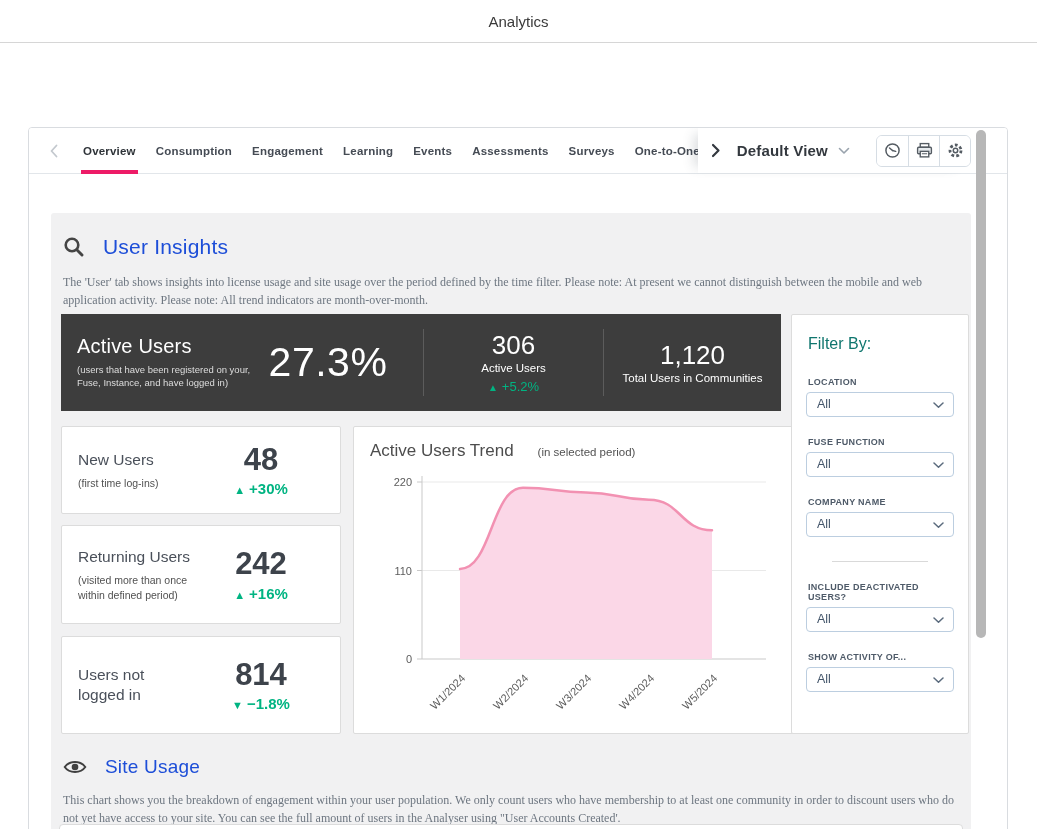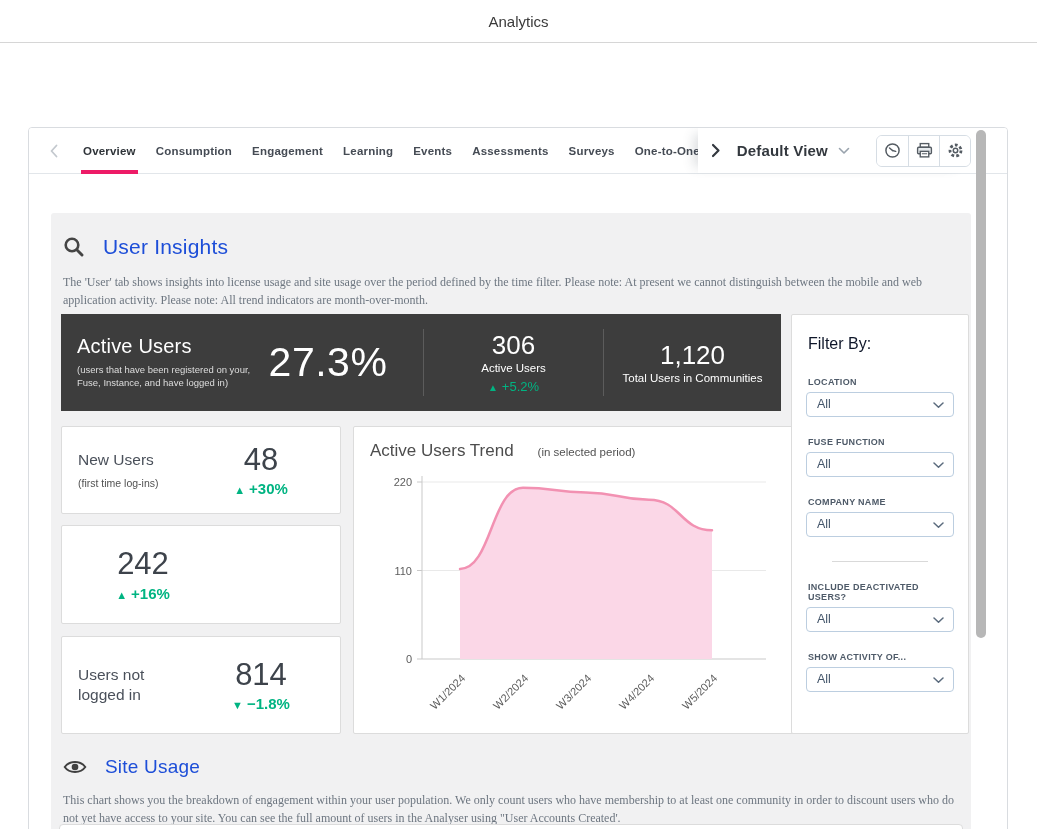--- a/index.html
+++ b/index.html
@@ -57,34 +57,34 @@
   .banner-trend { font-size:13px; margin-top:5px; font-weight:500; }
   .trend-up, .trend-down { color:#00b482; }
   .trend-arrow { font-size:10px; margin-right:4px; }
 
   
   .stat-card { position:absolute; left:10px; width:280px; background:#fff; border:1px solid #dcdcdc; border-radius:2px; display:flex; align-items:center; padding:0 0 0 16px; }
   .stat-left { flex:1; padding-right:6px; }
   .stat-title { font-size:15.5px; color:#4a505a; font-weight:500; line-height:1.3; }
   .stat-sub { font-size:10.5px; color:#515151; margin-top:6px; line-height:1.35; }
   .stat-right { width:130px; margin-right:14px; text-align:center; }
-  .stat-value { font-size:31px; color:#3d434b; font-weight:400; line-height:1.1; }
+  .stat-value { font-size:31px; color:#3d434b; font-weight:700; line-height:1.1; }
   .stat-trend { font-size:15px; margin-top:3px; font-weight:700; }
   .stat-trend .trend-arrow { font-size:11px; }
 
   
   .chart-card { position:absolute; left:302px; top:213px; width:468px; height:308px; background:#fff; border:1px solid #dcdcdc; border-radius:2px; }
   .chart-head { position:absolute; left:16px; top:14px; display:flex; align-items:baseline; }
   .chart-title { font-size:17px; color:#4d4d4d; font-weight:500; }
   .chart-sub { font-size:11.5px; color:#525252; margin-left:24px; }
   .chart-card svg { position:absolute; left:0; top:0; }
 
   
   .filter-card { position:absolute; left:740px; top:101px; width:178px; height:420px; background:#fff; border:1px solid #dcdcdc; border-radius:2px; padding:12px 14px; }
-  .filter-title { font-size:16px; color:#0f172a; font-weight:500; margin:8px 0 24px 2px; }
+  .filter-title { font-size:16px; color:#0f766e; font-weight:500; margin:8px 0 24px 2px; }
   .filter-group { margin-bottom:20px; }
   .filter-label { font-size:9px; letter-spacing:.3px; color:#4e5a68; font-weight:600; margin:0 0 5px 2px; }
   .select { position:relative; height:25px; border:1px solid #bccee0; border-radius:4px; background:#fff; cursor:pointer; }
   .select .sel-value { position:absolute; left:10px; top:0; line-height:23px; font-size:12.5px; color:#44566b; }
   .select svg { position:absolute; right:9px; top:9px; }
   .filter-divider { width:96px; height:1px; background:#d9d9d9; margin:24px auto 20px; }
 
   
   .bottom-card { position:absolute; left:8px; top:611px; width:904px; height:50px; background:#fff; border:1px solid #dcdcdc; border-radius:4px; }
 </style>
@@ -197,20 +197,24 @@
             <div class="stat-left">
               <div class="stat-title">New Users</div>
               <div class="stat-sub">(first time log-ins)</div>
             </div>
             <div class="stat-right">
               <div class="stat-value">48</div>
               <div class="stat-trend trend-up"><span class="trend-arrow">▲</span><span>+30%</span></div>
             </div>
           </div>
           <div class="stat-card" style="top: 312px; height: 99px;">
+            <div class="stat-left">
+              <div class="stat-title">Returning Users</div>
+              <div class="stat-sub">(visited more than once within defined period)</div>
+            </div>
             <div class="stat-right">
               <div class="stat-value">242</div>
               <div class="stat-trend trend-up"><span class="trend-arrow">▲</span><span>+16%</span></div>
             </div>
           </div>
           <div class="stat-card" style="top: 423px; height: 98px;">
             <div class="stat-left">
               <div class="stat-title">Users not logged in</div>
             </div>
             <div class="stat-right">

